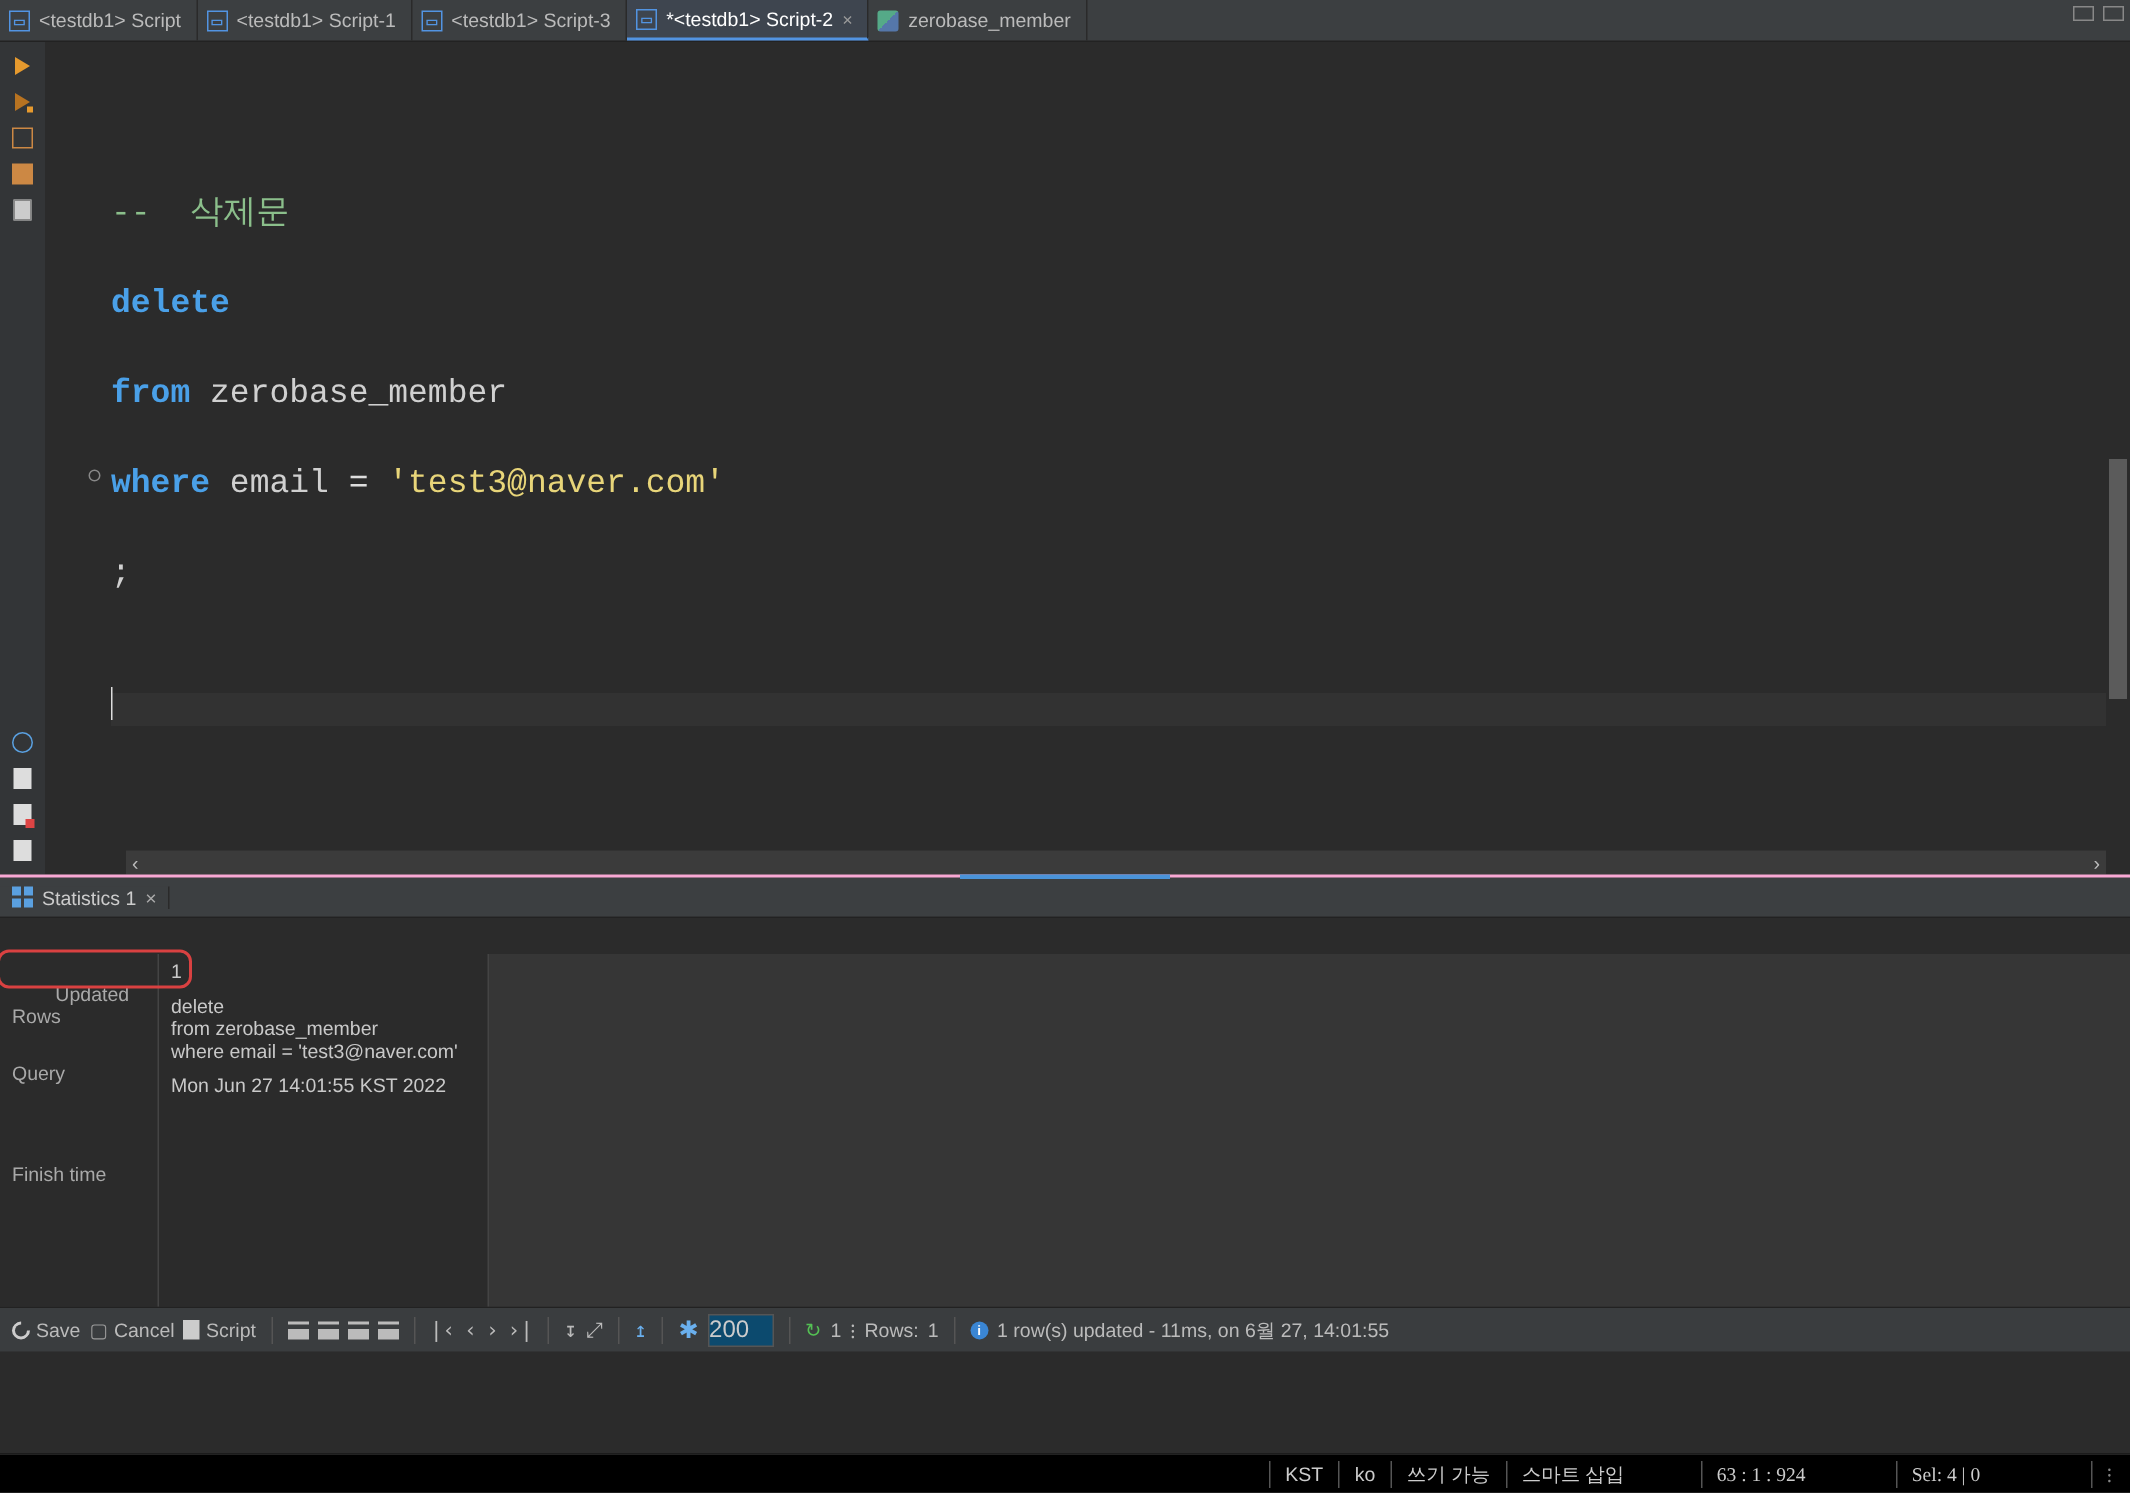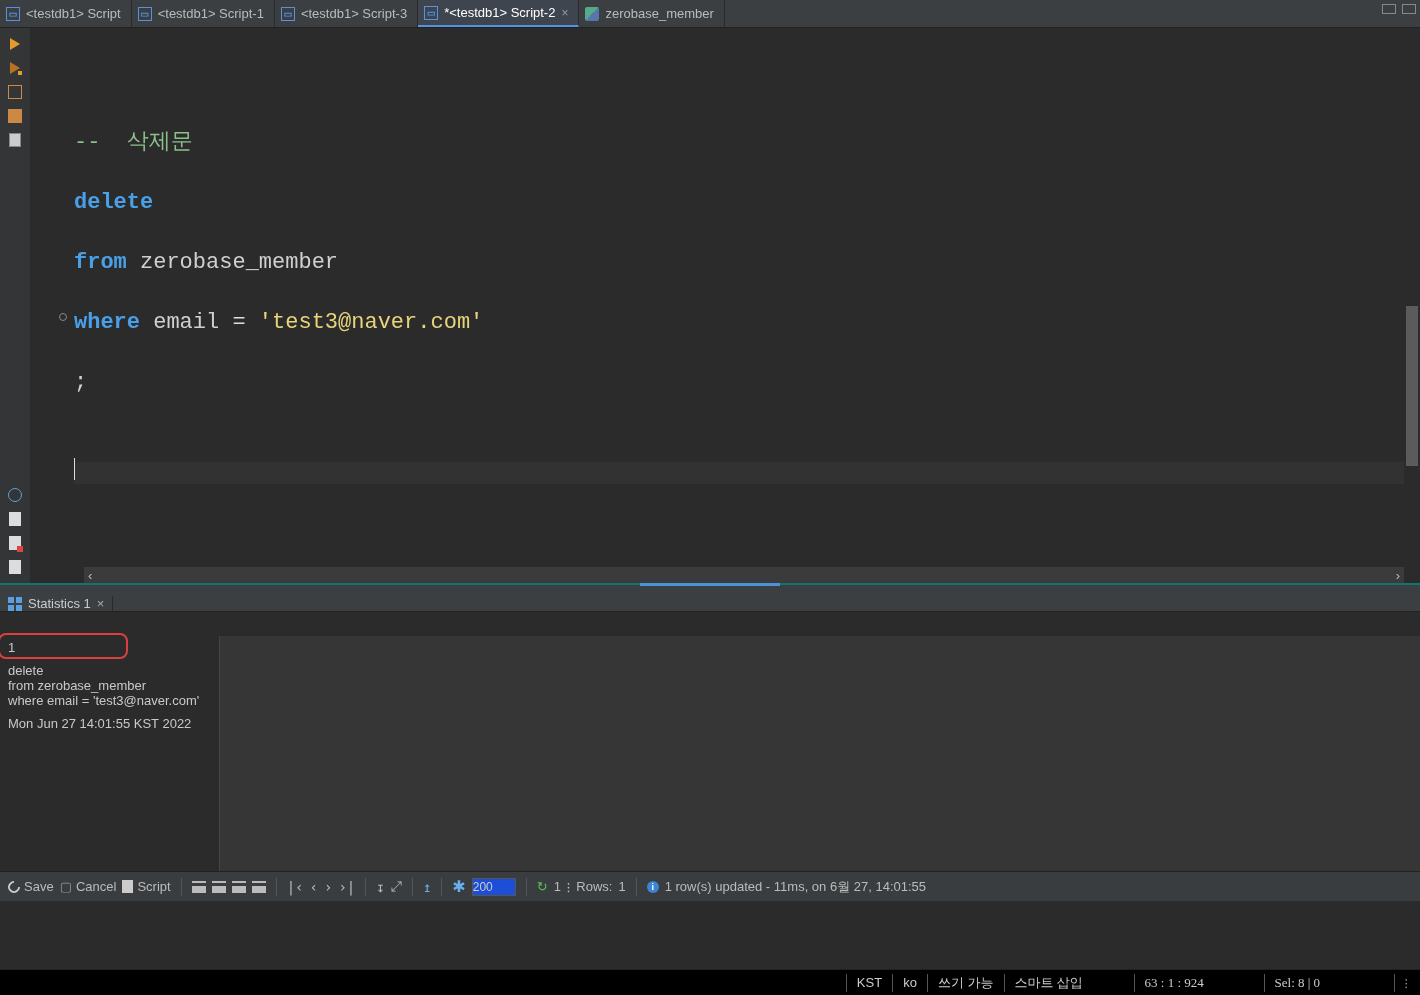--- a/index.html
+++ b/index.html
@@ -165,22 +165,22 @@
   }
   .caret{
     position:absolute;
     left:0px; bottom:38px; width:1px; height:22px; background:#ddd;
   }
 
   
   .paneltabs {
     height: 28px;
     background: #3c3f41;
-    display:flex; align-items: flex-end;
-    border-top:2px solid #0f766e;
+    display:flex; align-items: center;
+    border-top:2px solid #f9a8d4;
     position: relative;
   }
   .paneltabs::before{
     content:"";
     position:absolute;
     left:640px; right:640px; top:-2px; height:3px;
     background:#4a93d9;
   }
   .paneltabs .ptab {
     display:flex; align-items:center; gap:6px;
@@ -269,22 +269,22 @@
   .ptoolbar .cross{ color:#999;}
   .ptoolbar .pg{ width:11px;height:13px;background:#ccc;}
   .ptoolbar .layout{ width:14px;height:12px;display:inline-block;position:relative;}
   .ptoolbar .layout::before,.ptoolbar .layout::after{content:"";position:absolute;background:#bbb;}
   .ptoolbar .l1::before{left:0;top:0;width:14px;height:2px;} .ptoolbar .l1::after{left:0;top:5px;width:14px;height:7px;}
   .ptoolbar .navbtn{font-family:monospace;font-size:14px;color:#bbb;cursor:pointer;}
   .ptoolbar .blue{color:#6ab0ee;}
   .ptoolbar .green{color:#54c054;}
   .ptoolbar .star{color:#6ab0ee;font-size:16px;}
   .ptoolbar input{
-    width:44px;background:#1d4ed8;border:1px solid #555;color:#ccc;
-    padding:1px 0;font-size:12px;
+    width:44px;background:#0c4a6e;border:1px solid #555;color:#ccc;
+    padding:1px 0;font-size:16px;
   }
   .ptoolbar .msg{color:#bbb;}
   .ptoolbar .info{width:12px;height:12px;border-radius:50%;background:#3a86d4;display:inline-flex;align-items:center;justify-content:center;color:#fff;font-size:9px;font-weight:bold;}
 
   
   .statusbar {
     position:absolute; left:0; right:0; bottom:0;
     height:26px;
     background:#000000;
     border-top:1px solid #222;
@@ -393,20 +393,28 @@
   <div class="ptab">
     <span class="grid"></span>
     <span>Statistics 1</span>
     <span class="close">×</span>
   </div>
 </div>
 
 <div class="panel">
   <div class="spacer"></div>
   <div class="body">
+    <div class="col1b">
+      <div class="cell" style="position:relative;">
+        <span>Updated Rows</span>
+      </div>
+      <div class="cell">Query</div>
+      <div class="cell" style="height:44px"></div>
+      <div class="cell">Finish time</div>
+    </div>
     <div class="col2b">
       <div class="cell" style="position:relative;">1</div>
       <div class="cell">delete
 from zerobase_member
 where email = 'test3@naver.com'</div>
       <div class="cell">Mon Jun 27 14:01:55 KST 2022</div>
     </div>
     <div class="rest"></div>
     <div class="highlight"></div>
   </div>
@@ -454,17 +462,17 @@
   </div>
 </div>
 
 <div class="statusbar">
   <div class="left"></div>
   <div class="cell">KST</div>
   <div class="cell">ko</div>
   <div class="cell">쓰기 가능</div>
   <div class="cell wide">스마트 삽입</div>
   <div class="cell wide">63 : 1 : 924</div>
-  <div class="cell wide">Sel: 8 | 0</div>
+  <div class="cell wide">Sel: 4 | 0</div>
   <div class="cell">
       <span class="dots">⁝</span>
     </div>
 </div>
 
 </body></html>

